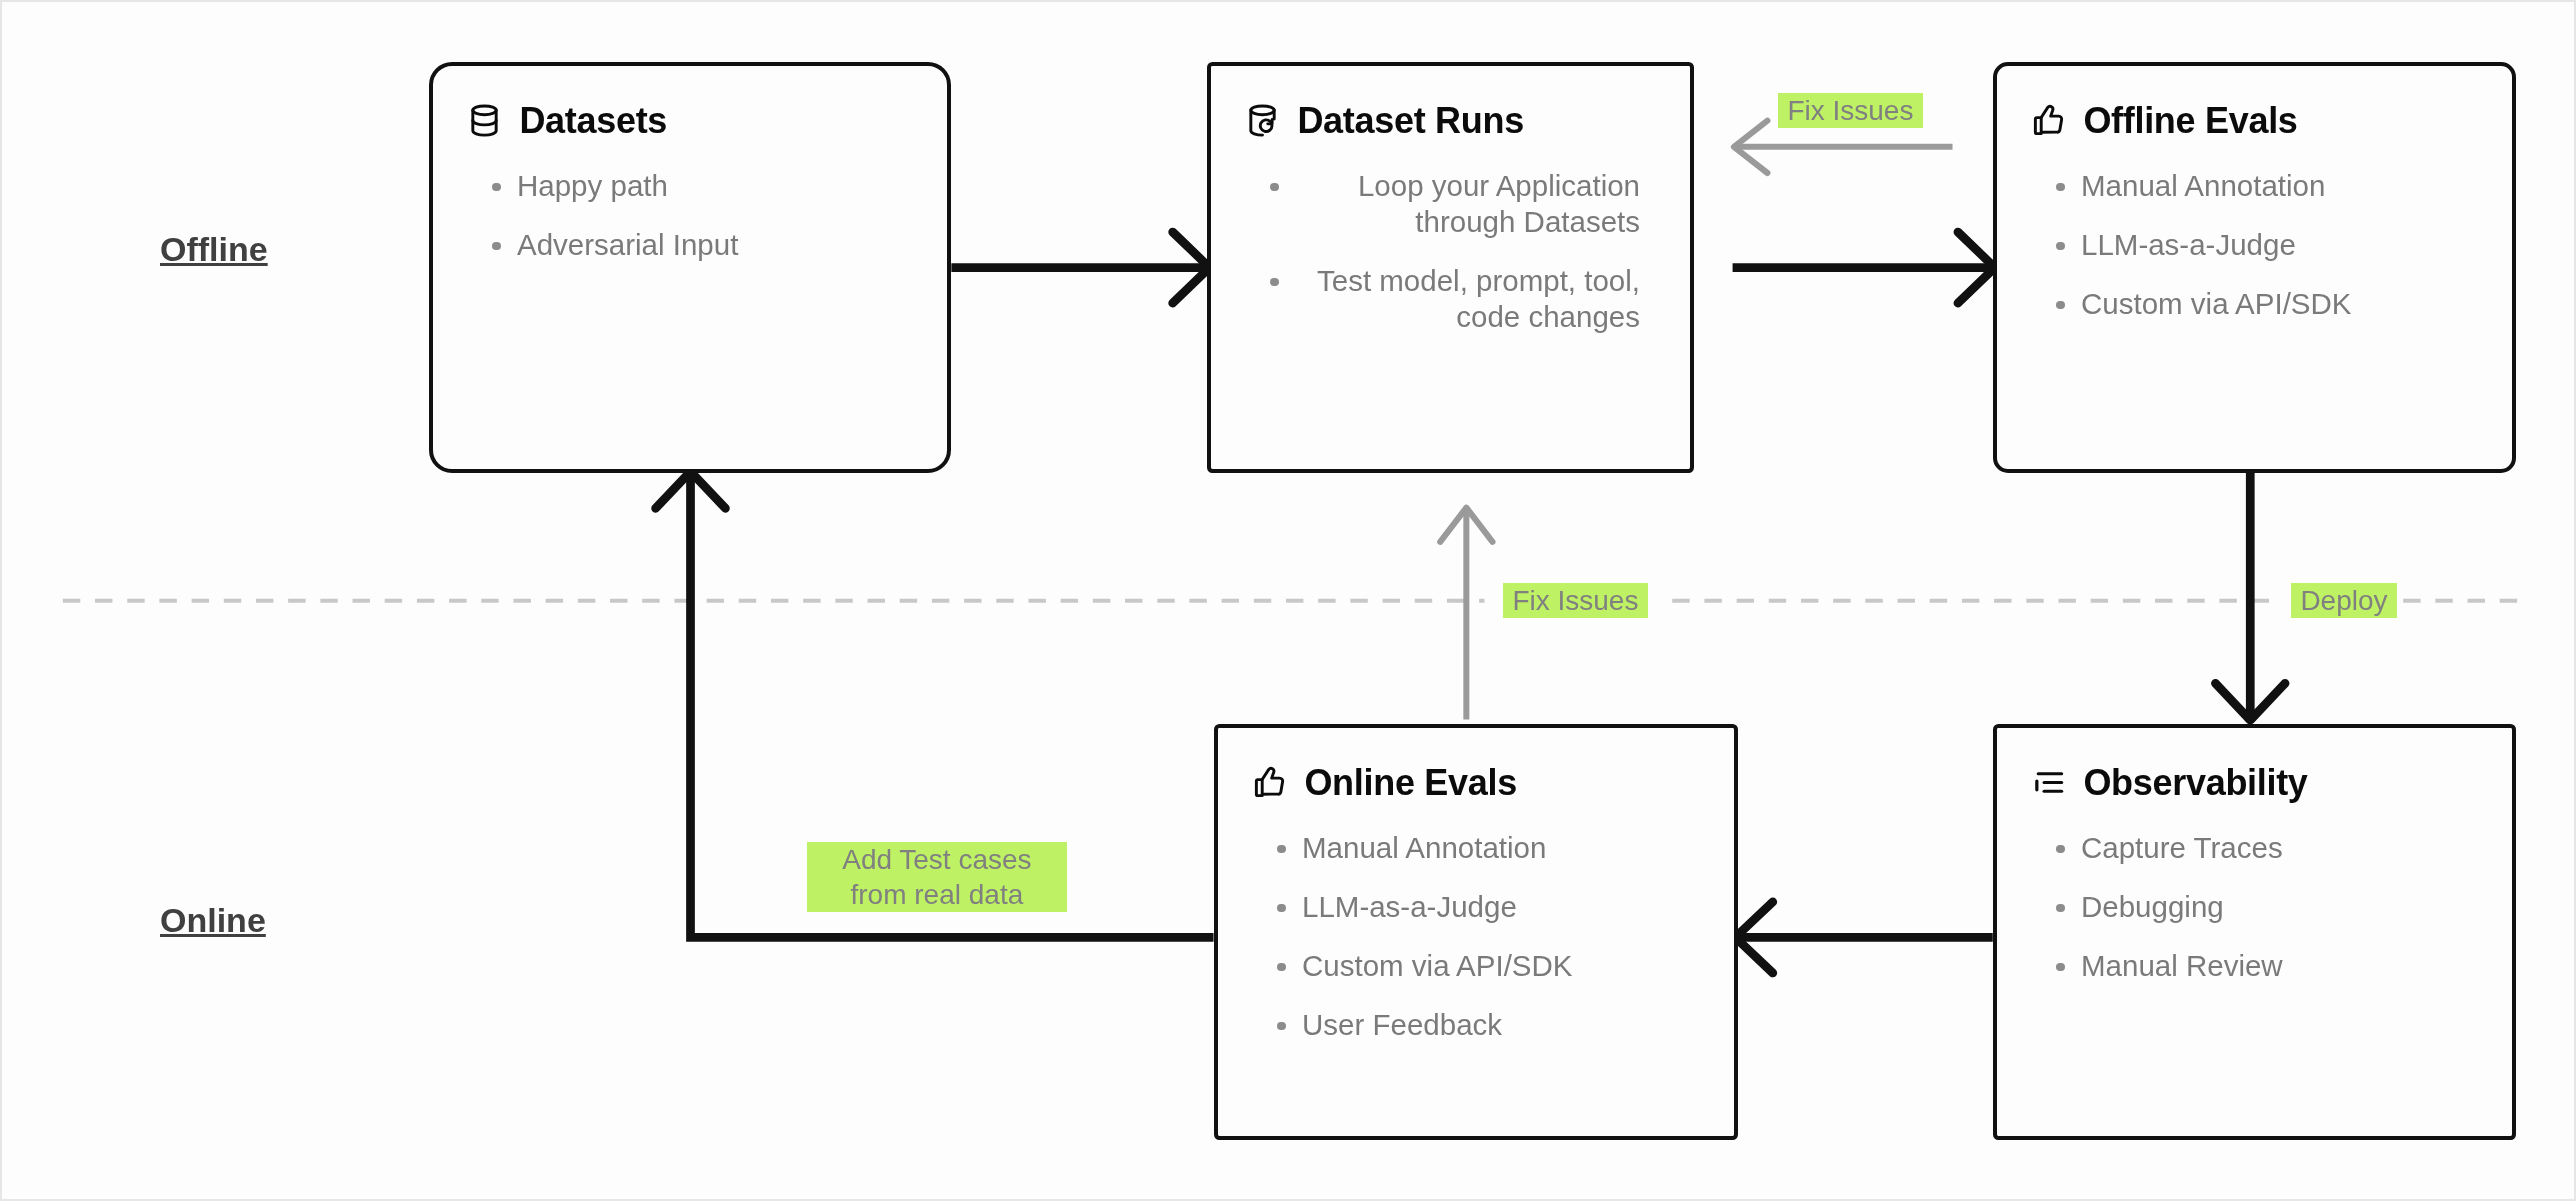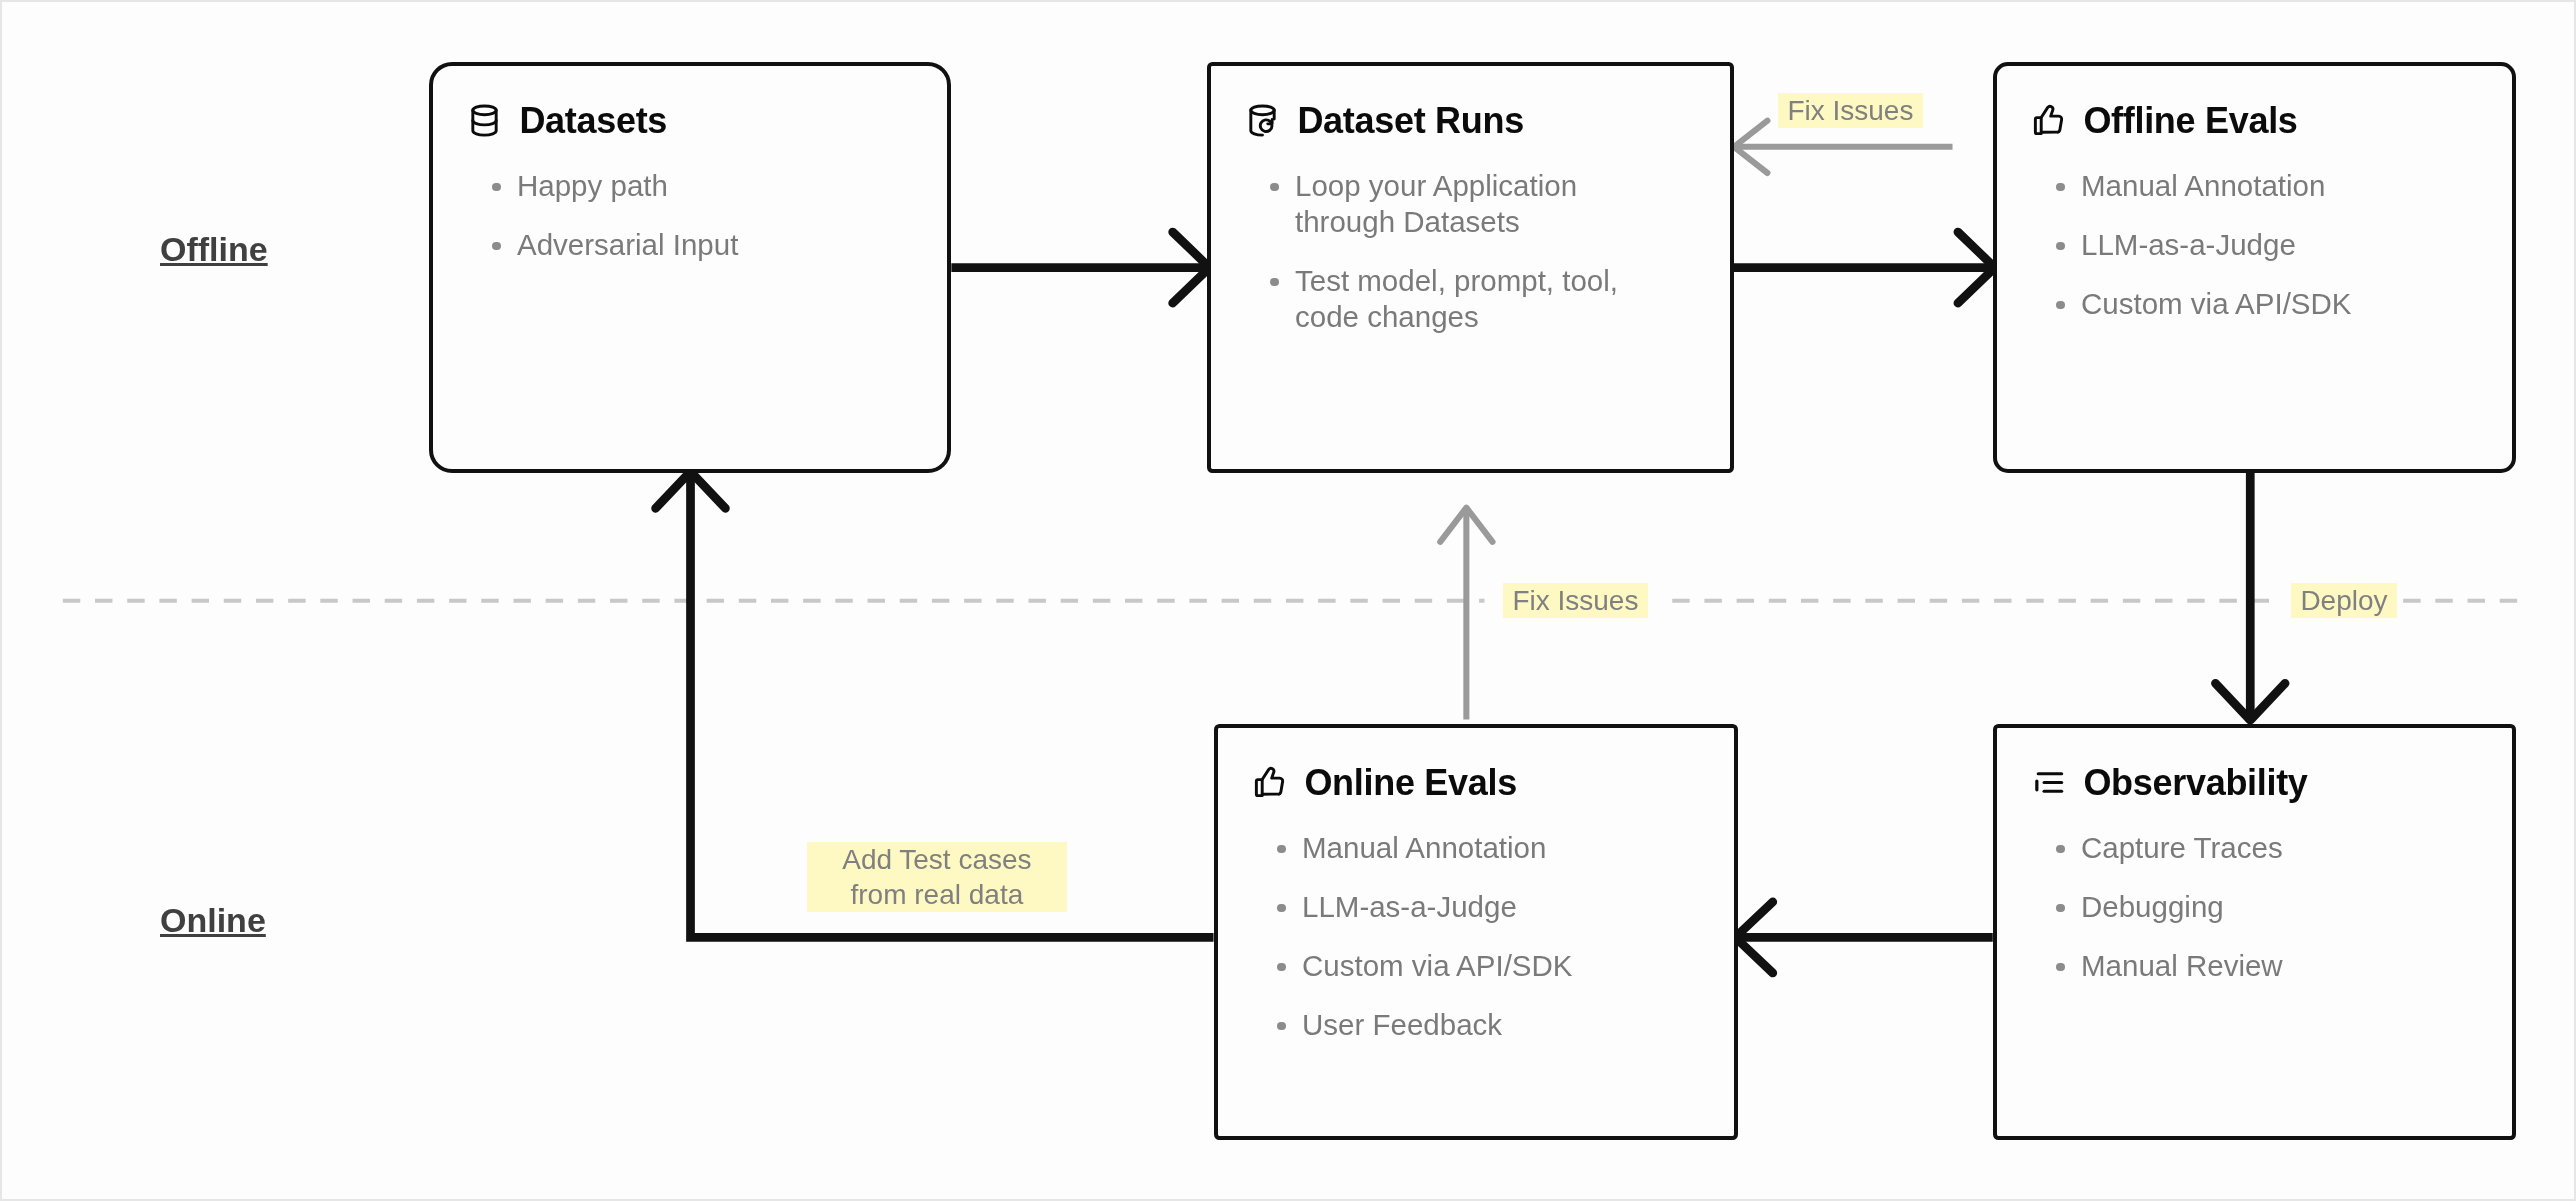--- a/index.html
+++ b/index.html
@@ -91,21 +91,21 @@
     text-decoration: underline;
   }
 
   
   .edge-label {
     position: absolute;
     font-size: 28px;
     color: #808080;
     white-space: pre;
     line-height: 1.25;
-    background: #fef9c3;
+    background: #bef264;
     padding: 0 9.4px;
   }
   .edge-label.center { text-align: center; }
 </style>
 </head>
 <body>
 
 <div id="root">
 
   <svg id="edges" viewBox="0 0 3840 1791">
@@ -170,21 +170,21 @@
         <path d="M4 12c0 1.66 3.58 3 8 3s8-1.34 8-3"></path>
       </svg>
       <div class="node-title">Datasets</div>
     </div>
     <ul class="bullets">
       <li>Happy path</li>
       <li>Adversarial Input</li>
     </ul>
   </div>
 
-  <div class="node" style="left:1205px; top:60px; width:527px; height:411px;">
+  <div class="node" style="left:1205px; top:60px; width:487px; height:411px;text-align:right;">
     <div class="node-head">
       <svg class="node-icon" viewBox="0 0 24 24" fill="none" stroke="#0b0b0b" stroke-width="2" stroke-linecap="round" stroke-linejoin="round">
         <ellipse cx="12" cy="5" rx="8" ry="3"></ellipse>
         <path d="M20 5v6"></path>
         <path d="M4 5v14c0 1.66 3.58 3 8 3"></path>
         <path d="M18.5 15.5a4 4 0 1 1-1.2-2.8"></path>
         <path d="M18.6 11.3v3h-3"></path>
       </svg>
       <div class="node-title">Dataset Runs</div>
     </div>

